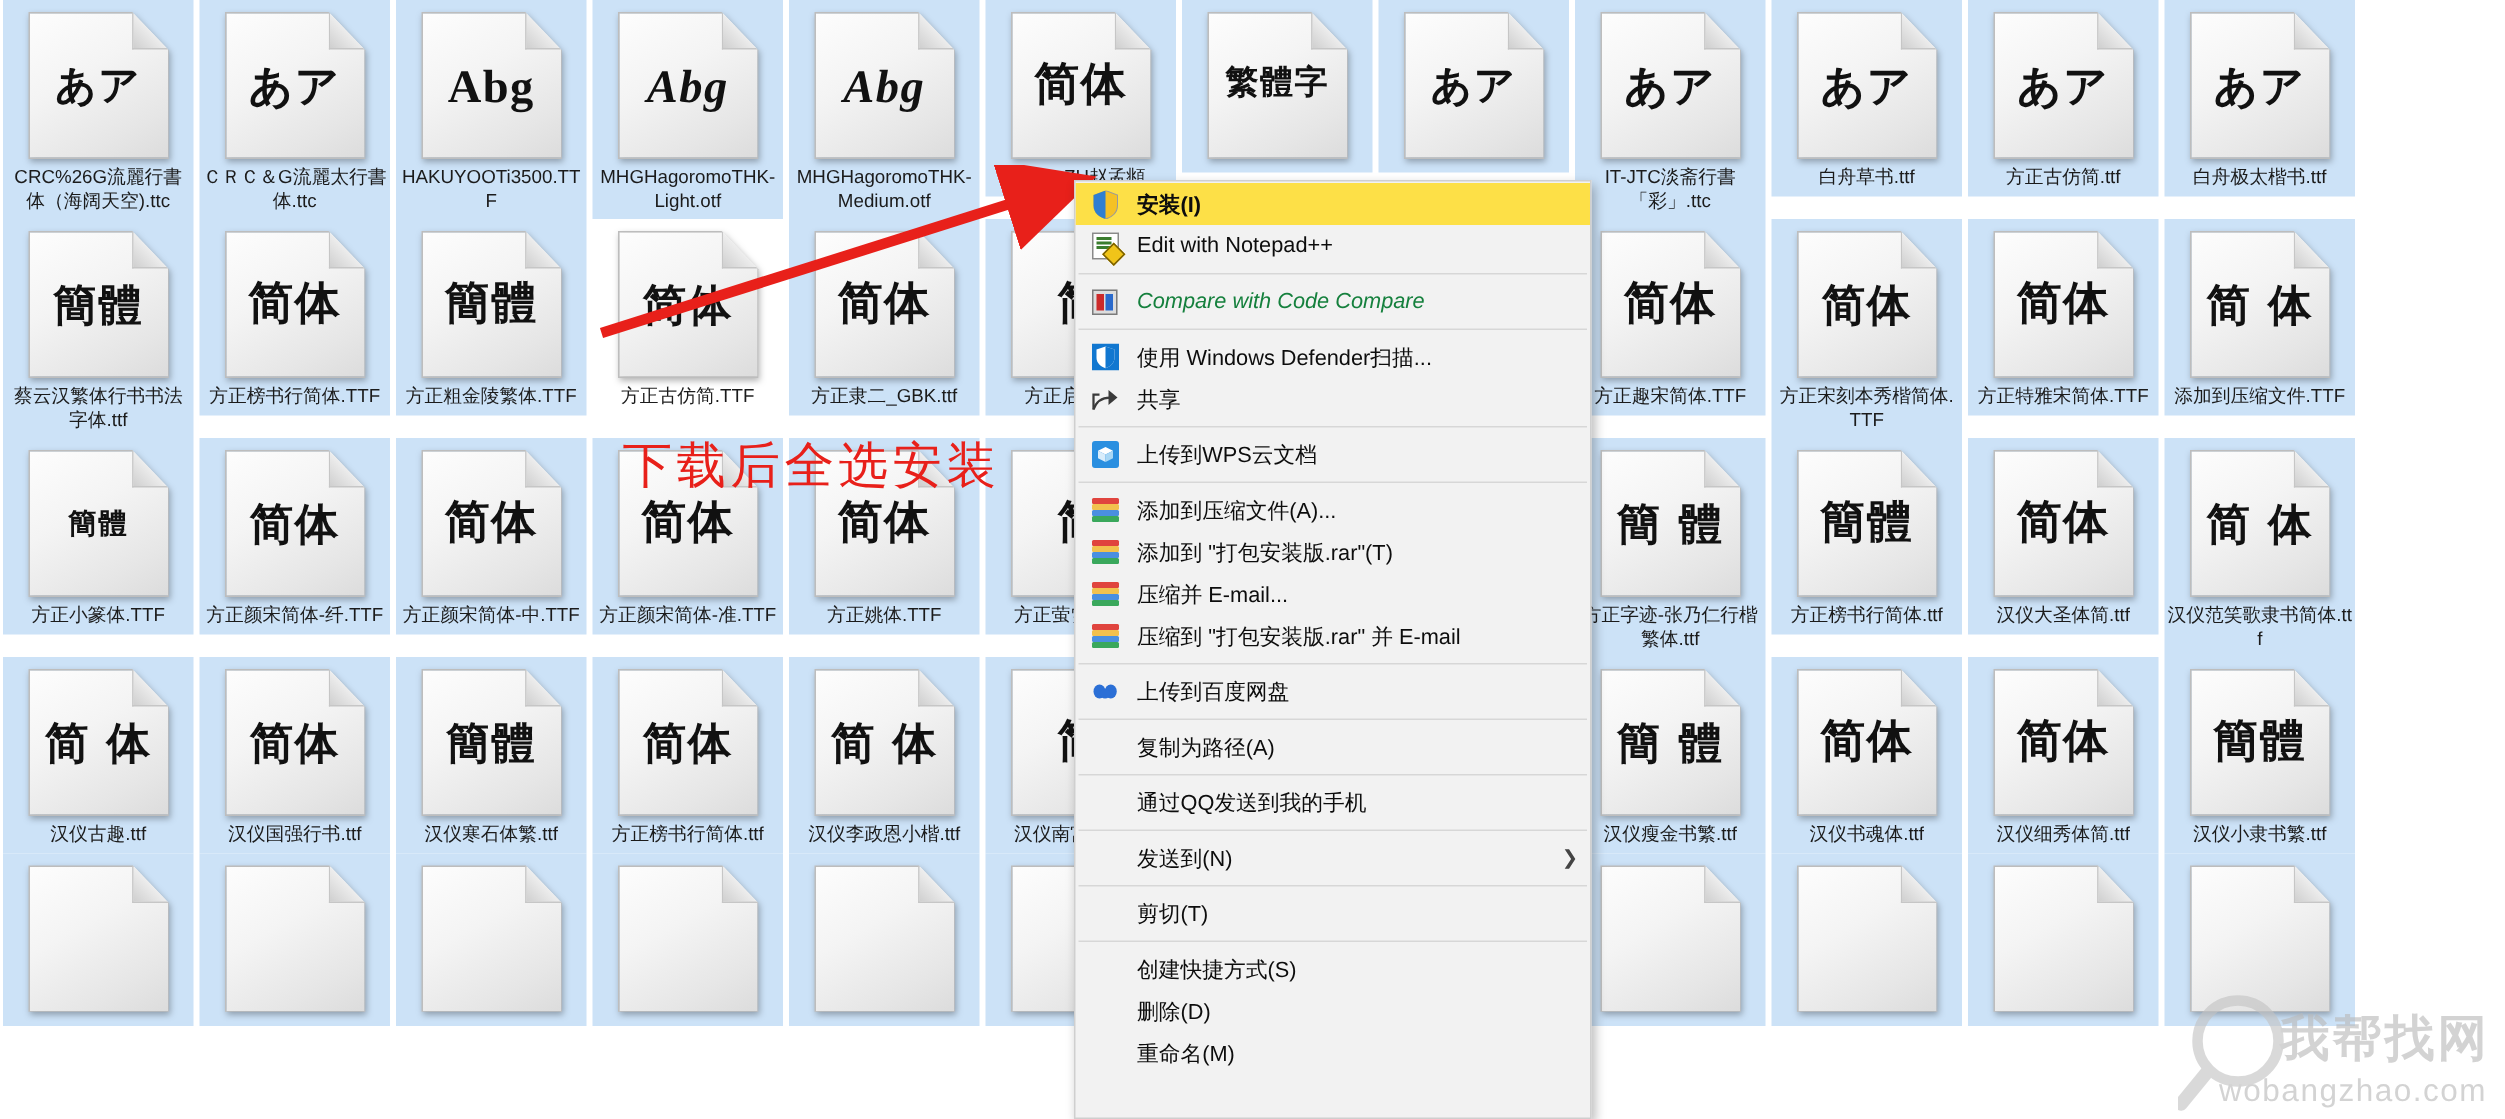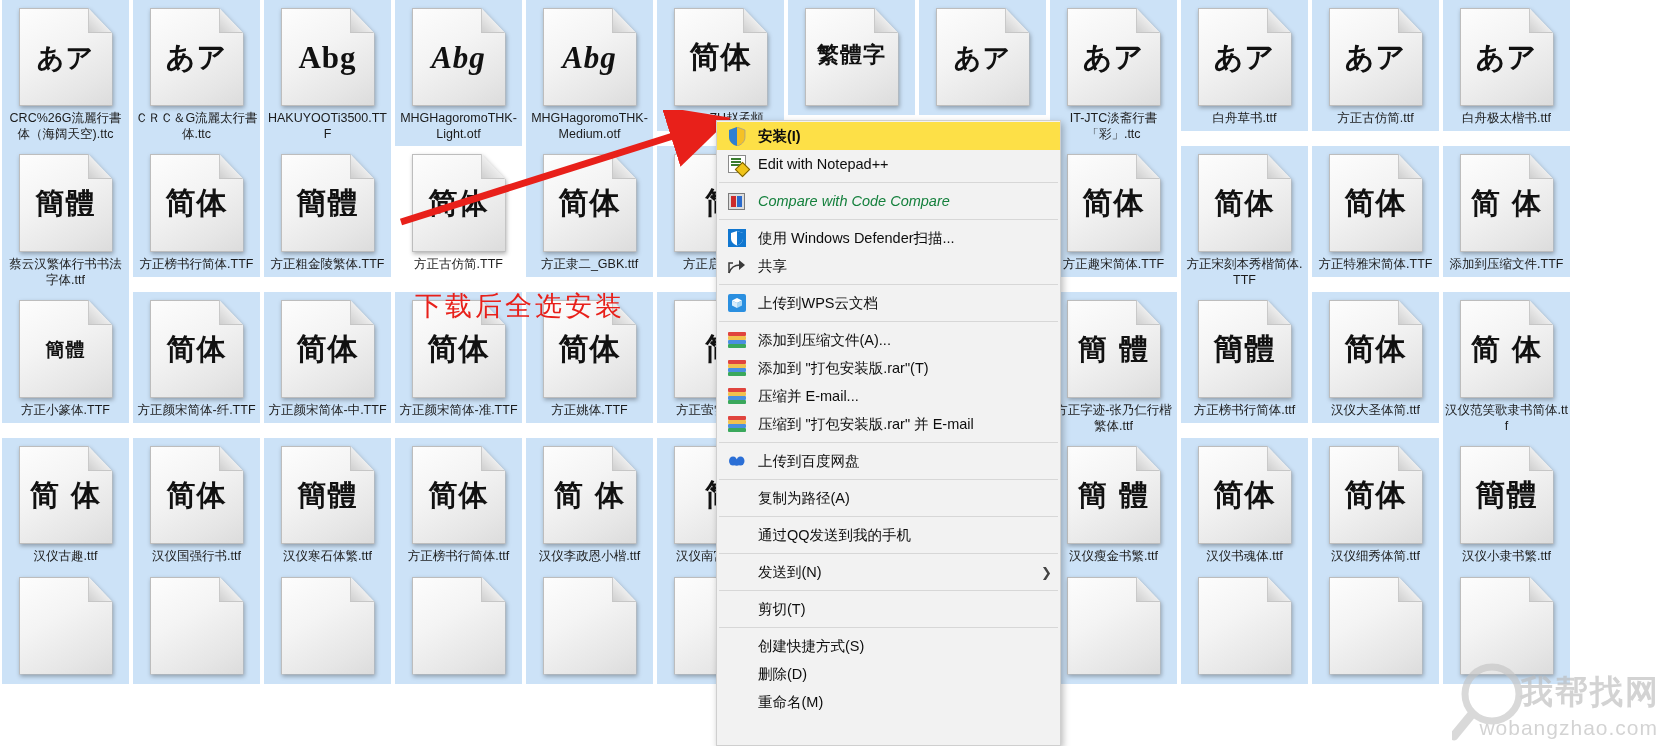--- a/index.html
+++ b/index.html
@@ -83,21 +83,21 @@
     font-size:12.5px;
     line-height:15.5px;
     color:#1b1b1b;
     text-align:center;
     word-break:break-all;
   }
   
   #redtext{
     position:absolute;left:415px;top:288px;
     font-family:"DejaVu Sans",sans-serif;
-    font-size:27px;color:#e8201a;
+    font-size:33px;color:#e8201a;
     letter-spacing:3px;white-space:nowrap;
     pointer-events:none;
   }
   #arrow{position:absolute;left:395px;top:110px;pointer-events:none;}
   
   #ctxmenu{
     position:absolute;left:716px;top:120px;width:345px;
     background:#f2f2f2;
     border:1px solid #cfcfcf;
     box-shadow:2px 3px 7px rgba(0,0,0,.28);

